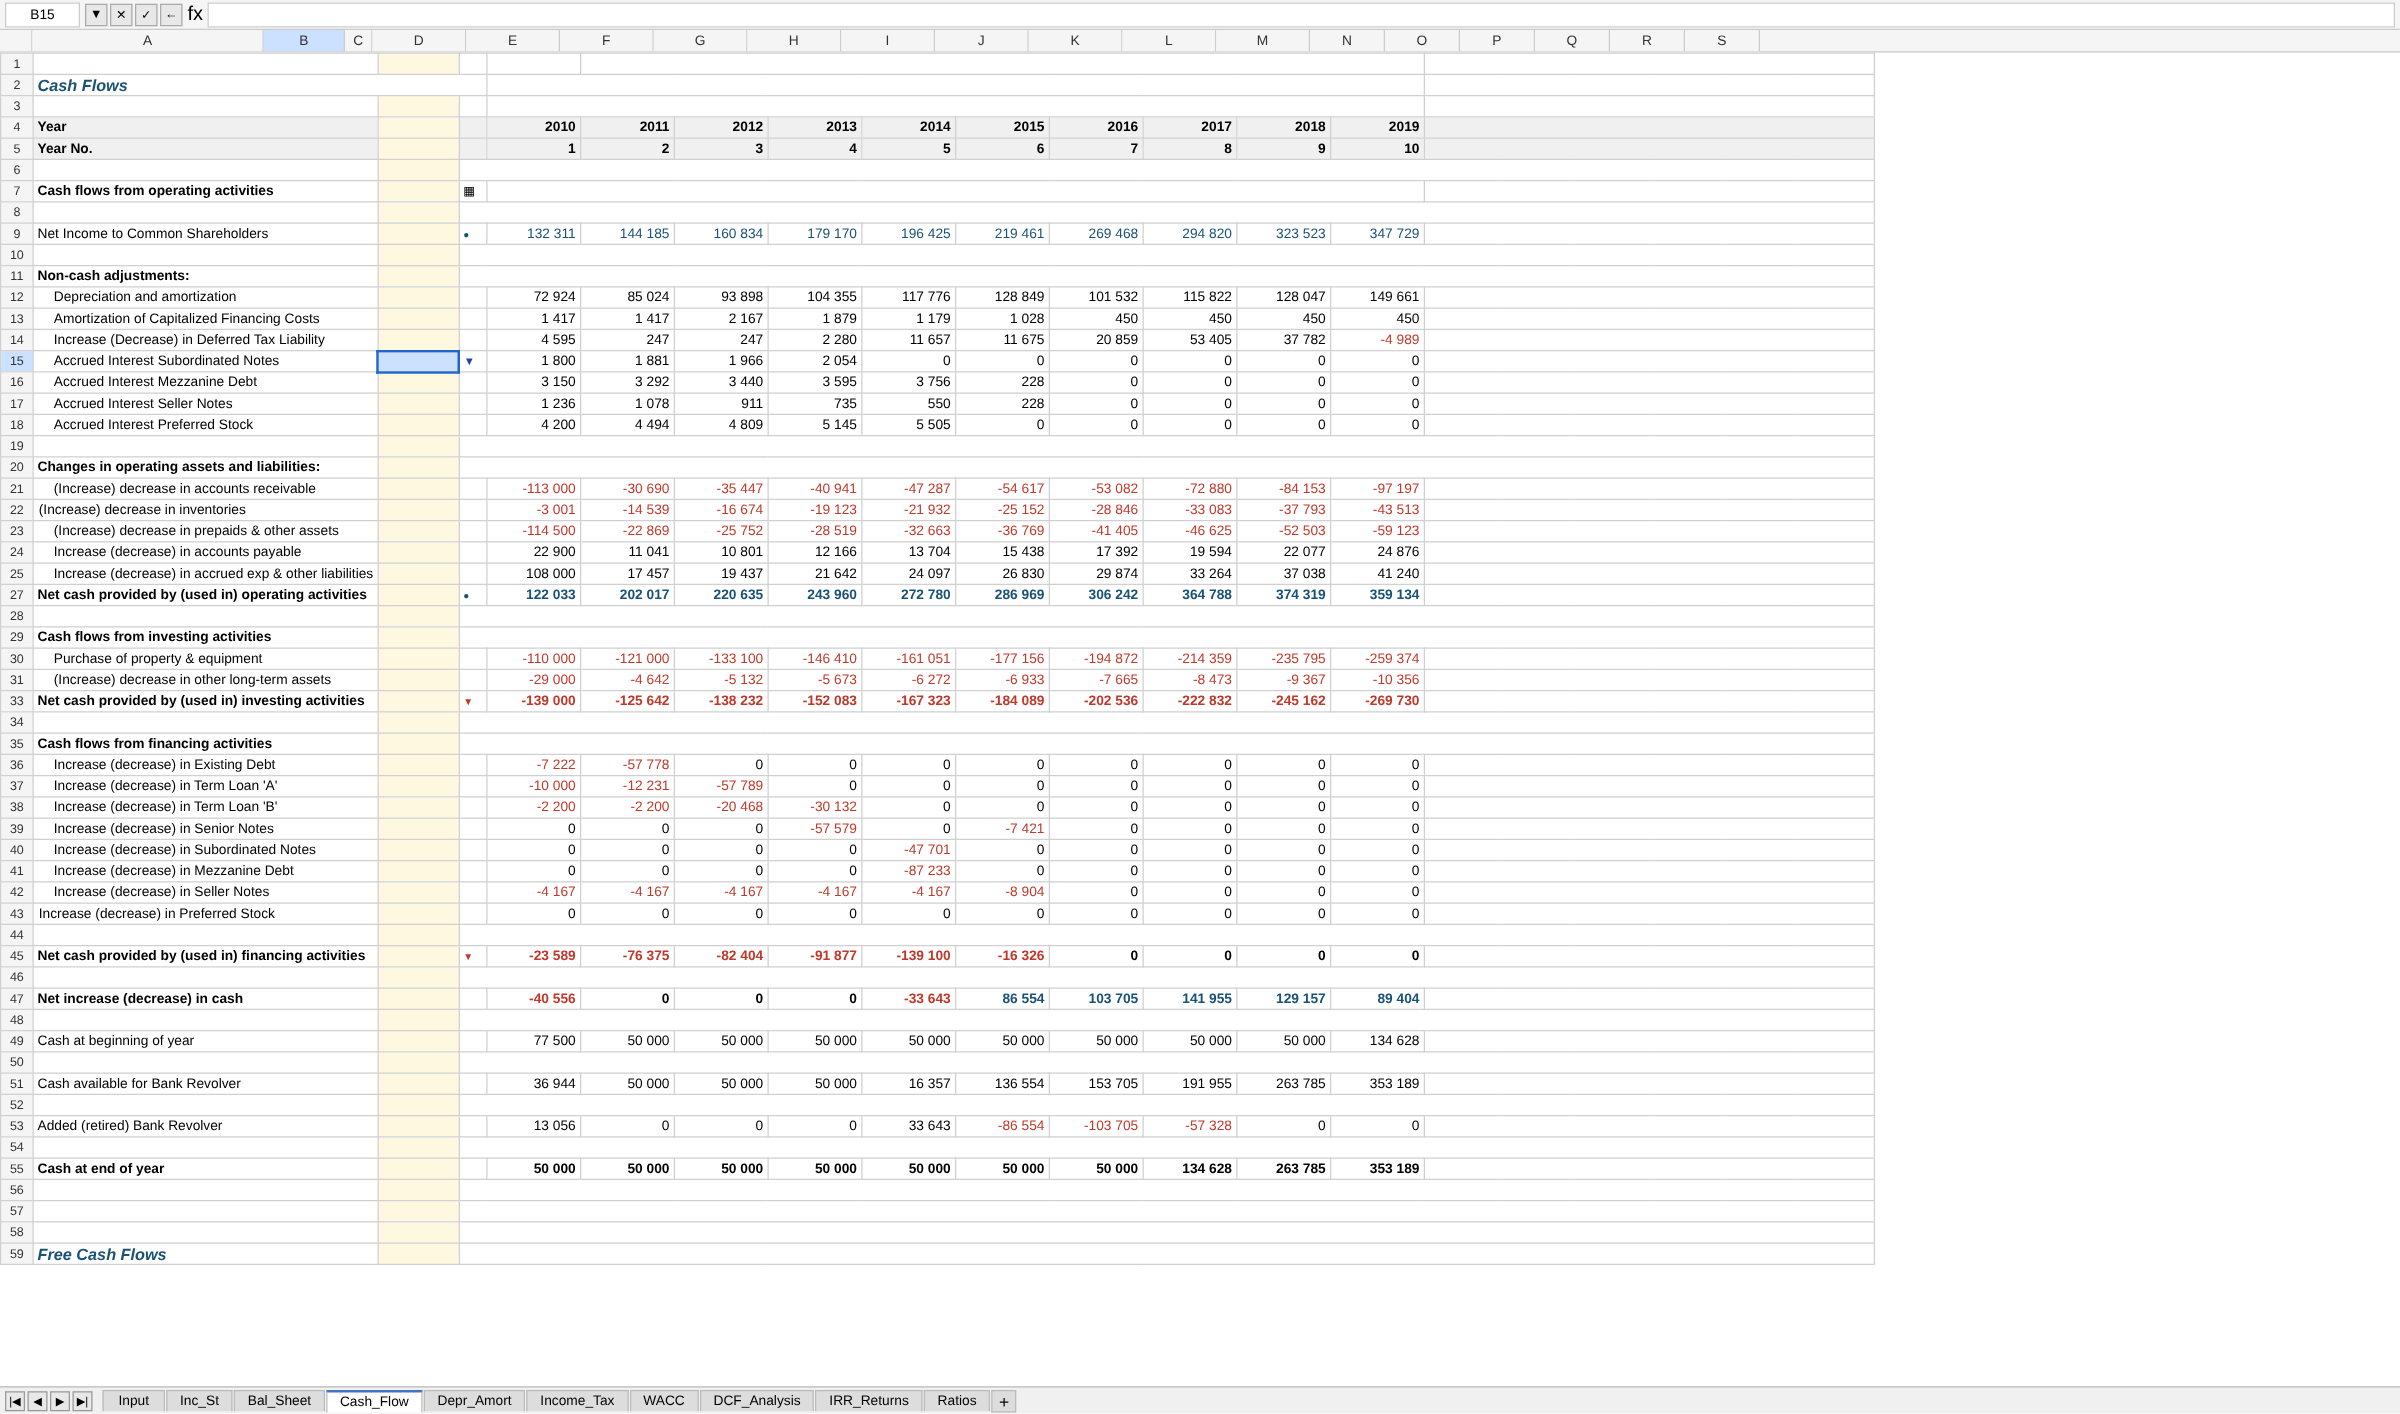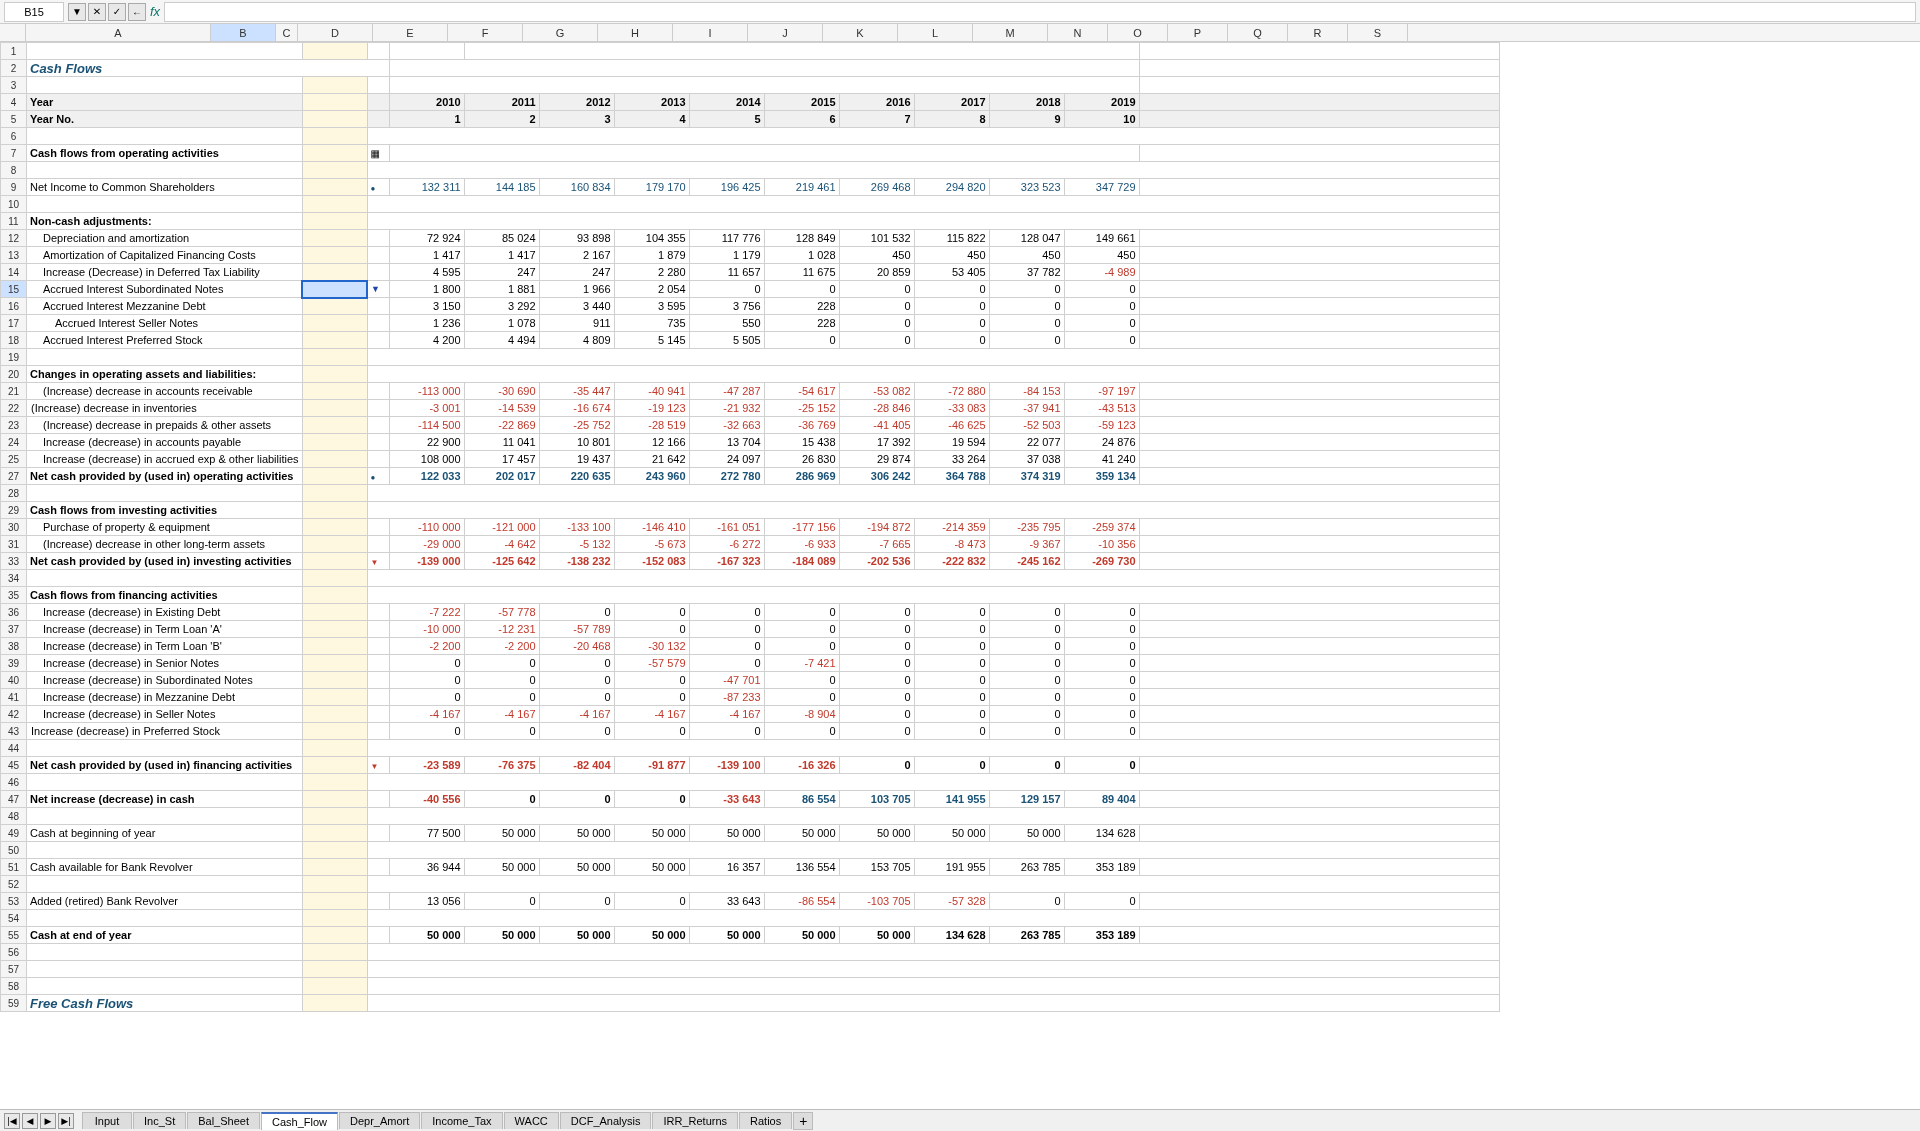--- a/index.html
+++ b/index.html
@@ -37,23 +37,22 @@
       display: flex; align-items: center; justify-content: center;
     }
     .formula-input {
       flex: 1;
       height: 20px;
       border: 1px solid #ccc;
       padding: 0 4px;
       font-size: 11px;
     }
     .fx-label {
-      font-style: italic;
-      font-size: 13px;
-      color: #0f766e;
+      font-size: 16px;
+      color: #000000;
     }
 
     
     .spreadsheet {
       display: flex;
       flex-direction: column;
       height: calc(100vh - 24px - 22px);
       overflow: hidden;
     }
 
@@ -449,21 +448,21 @@
           <td class="text-right">228</td>
           <td class="text-right">0</td>
           <td class="text-right">0</td>
           <td class="text-right">0</td>
           <td class="text-right">0</td>
           <td colspan="6"></td>
         </tr>
 
         <tr>
           <td class="row-num">17</td>
-          <td style="padding-left:28px">Accrued Interest Seller Notes</td>
+          <td style="padding-left:16px">Accrued Interest Seller Notes</td>
           <td style="background:#fff8e1"></td>
           <td></td>
           <td class="text-right">1 236</td>
           <td class="text-right">1 078</td>
           <td class="text-right">911</td>
           <td class="text-right">735</td>
           <td class="text-right">550</td>
           <td class="text-right">228</td>
           <td class="text-right">0</td>
           <td class="text-right">0</td>
@@ -528,21 +527,21 @@
           <td style="background:#fff8e1"></td>
           <td></td>
           <td class="text-right red-text">-3 001</td>
           <td class="text-right red-text">-14 539</td>
           <td class="text-right red-text">-16 674</td>
           <td class="text-right red-text">-19 123</td>
           <td class="text-right red-text">-21 932</td>
           <td class="text-right red-text">-25 152</td>
           <td class="text-right red-text">-28 846</td>
           <td class="text-right red-text">-33 083</td>
-          <td class="text-right red-text">-37 941</td>
+          <td class="text-right red-text">-37 793</td>
           <td class="text-right red-text">-43 513</td>
           <td colspan="6"></td>
         </tr>
 
         <tr>
           <td class="row-num">23</td>
           <td style="padding-left:16px">(Increase) decrease in prepaids &amp; other assets</td>
           <td style="background:#fff8e1"></td>
           <td></td>
           <td class="text-right red-text">-114 500</td>

